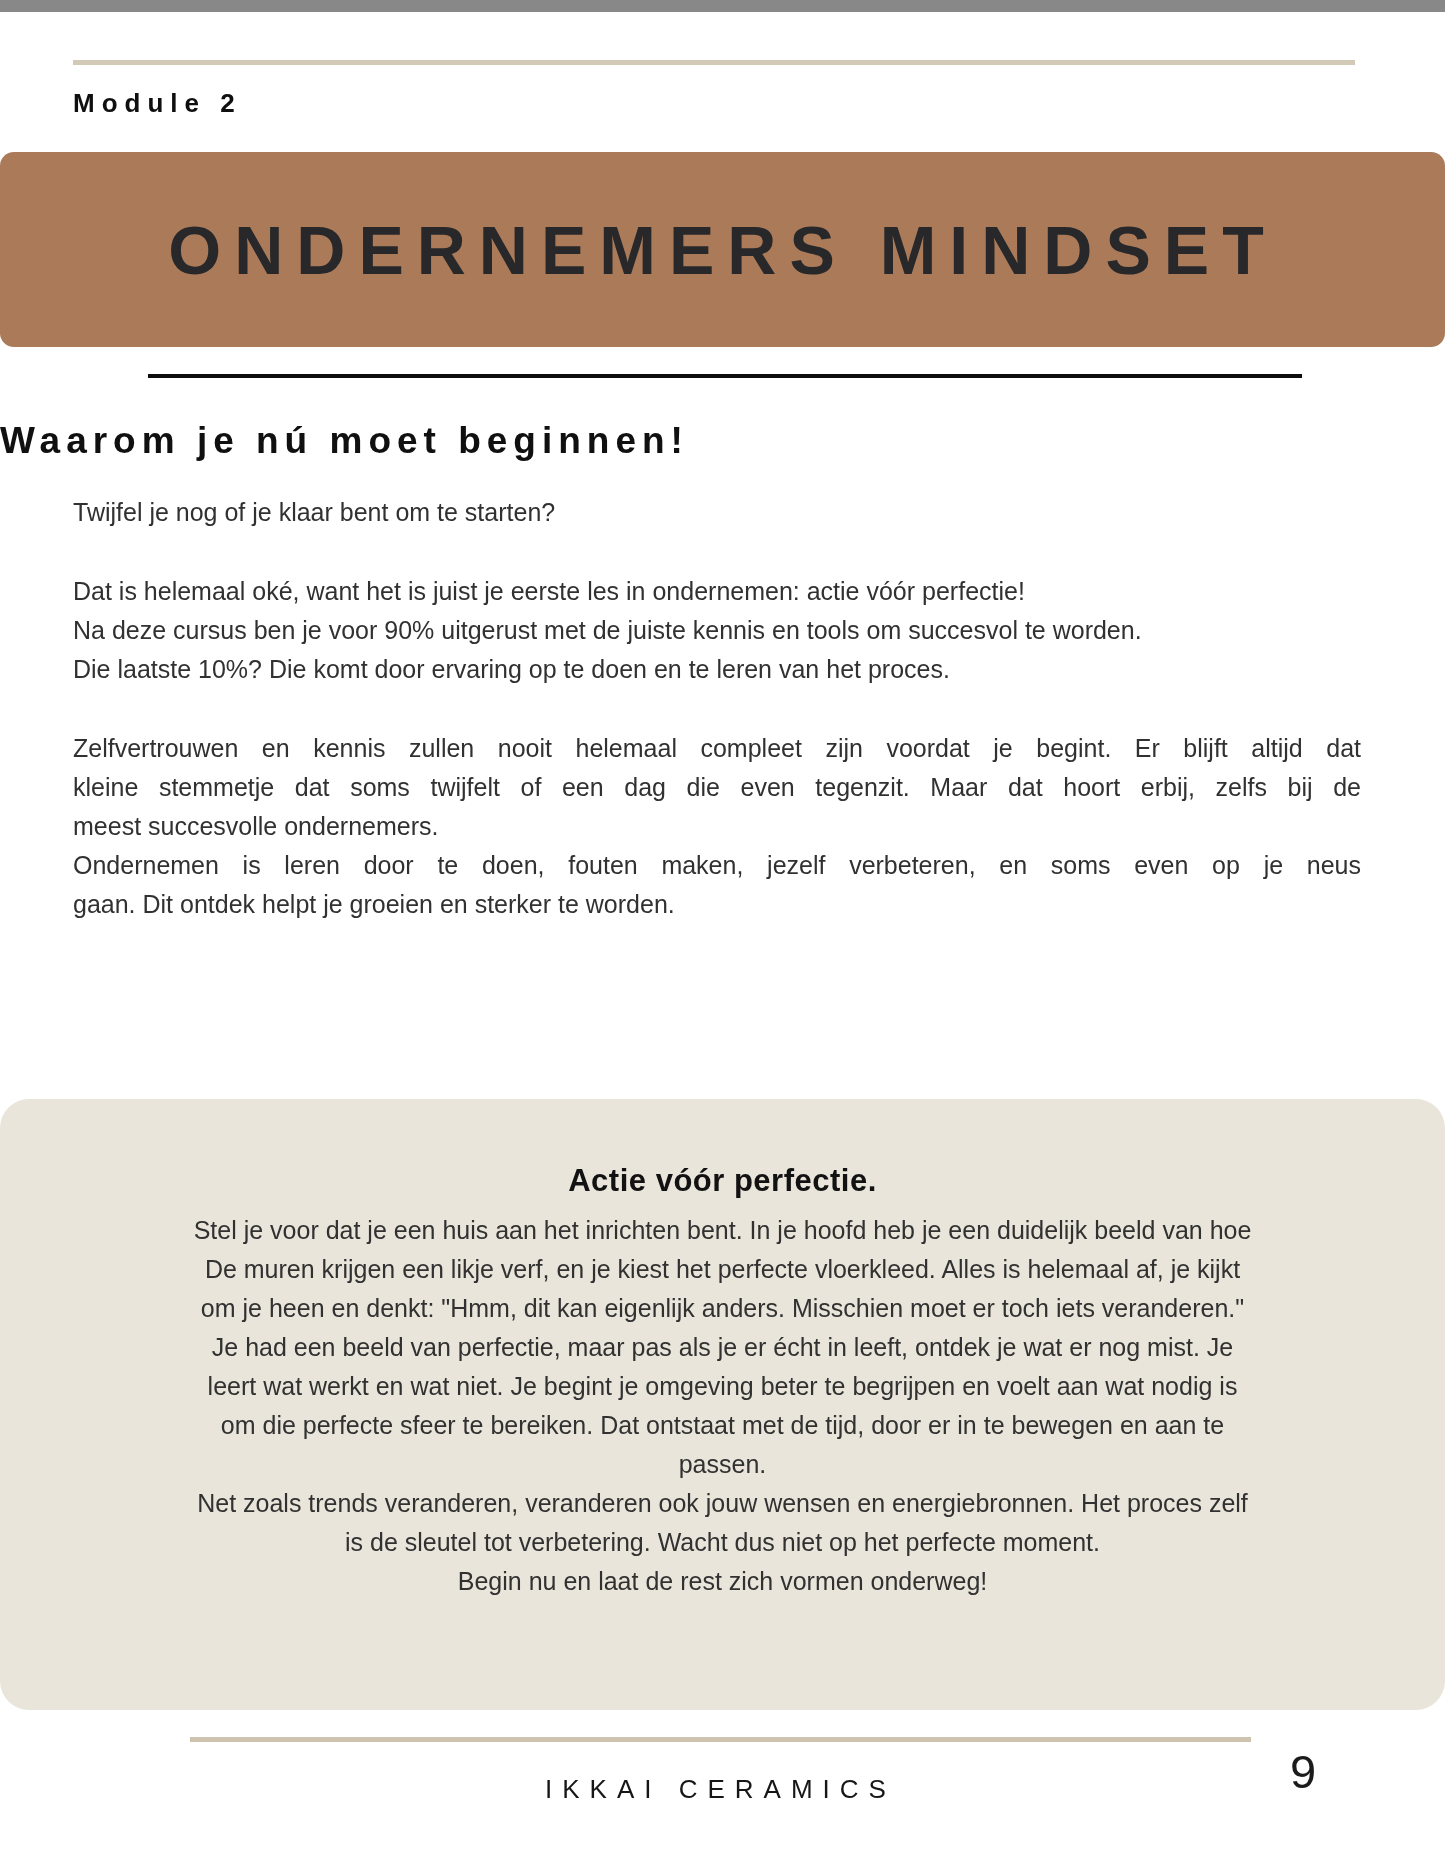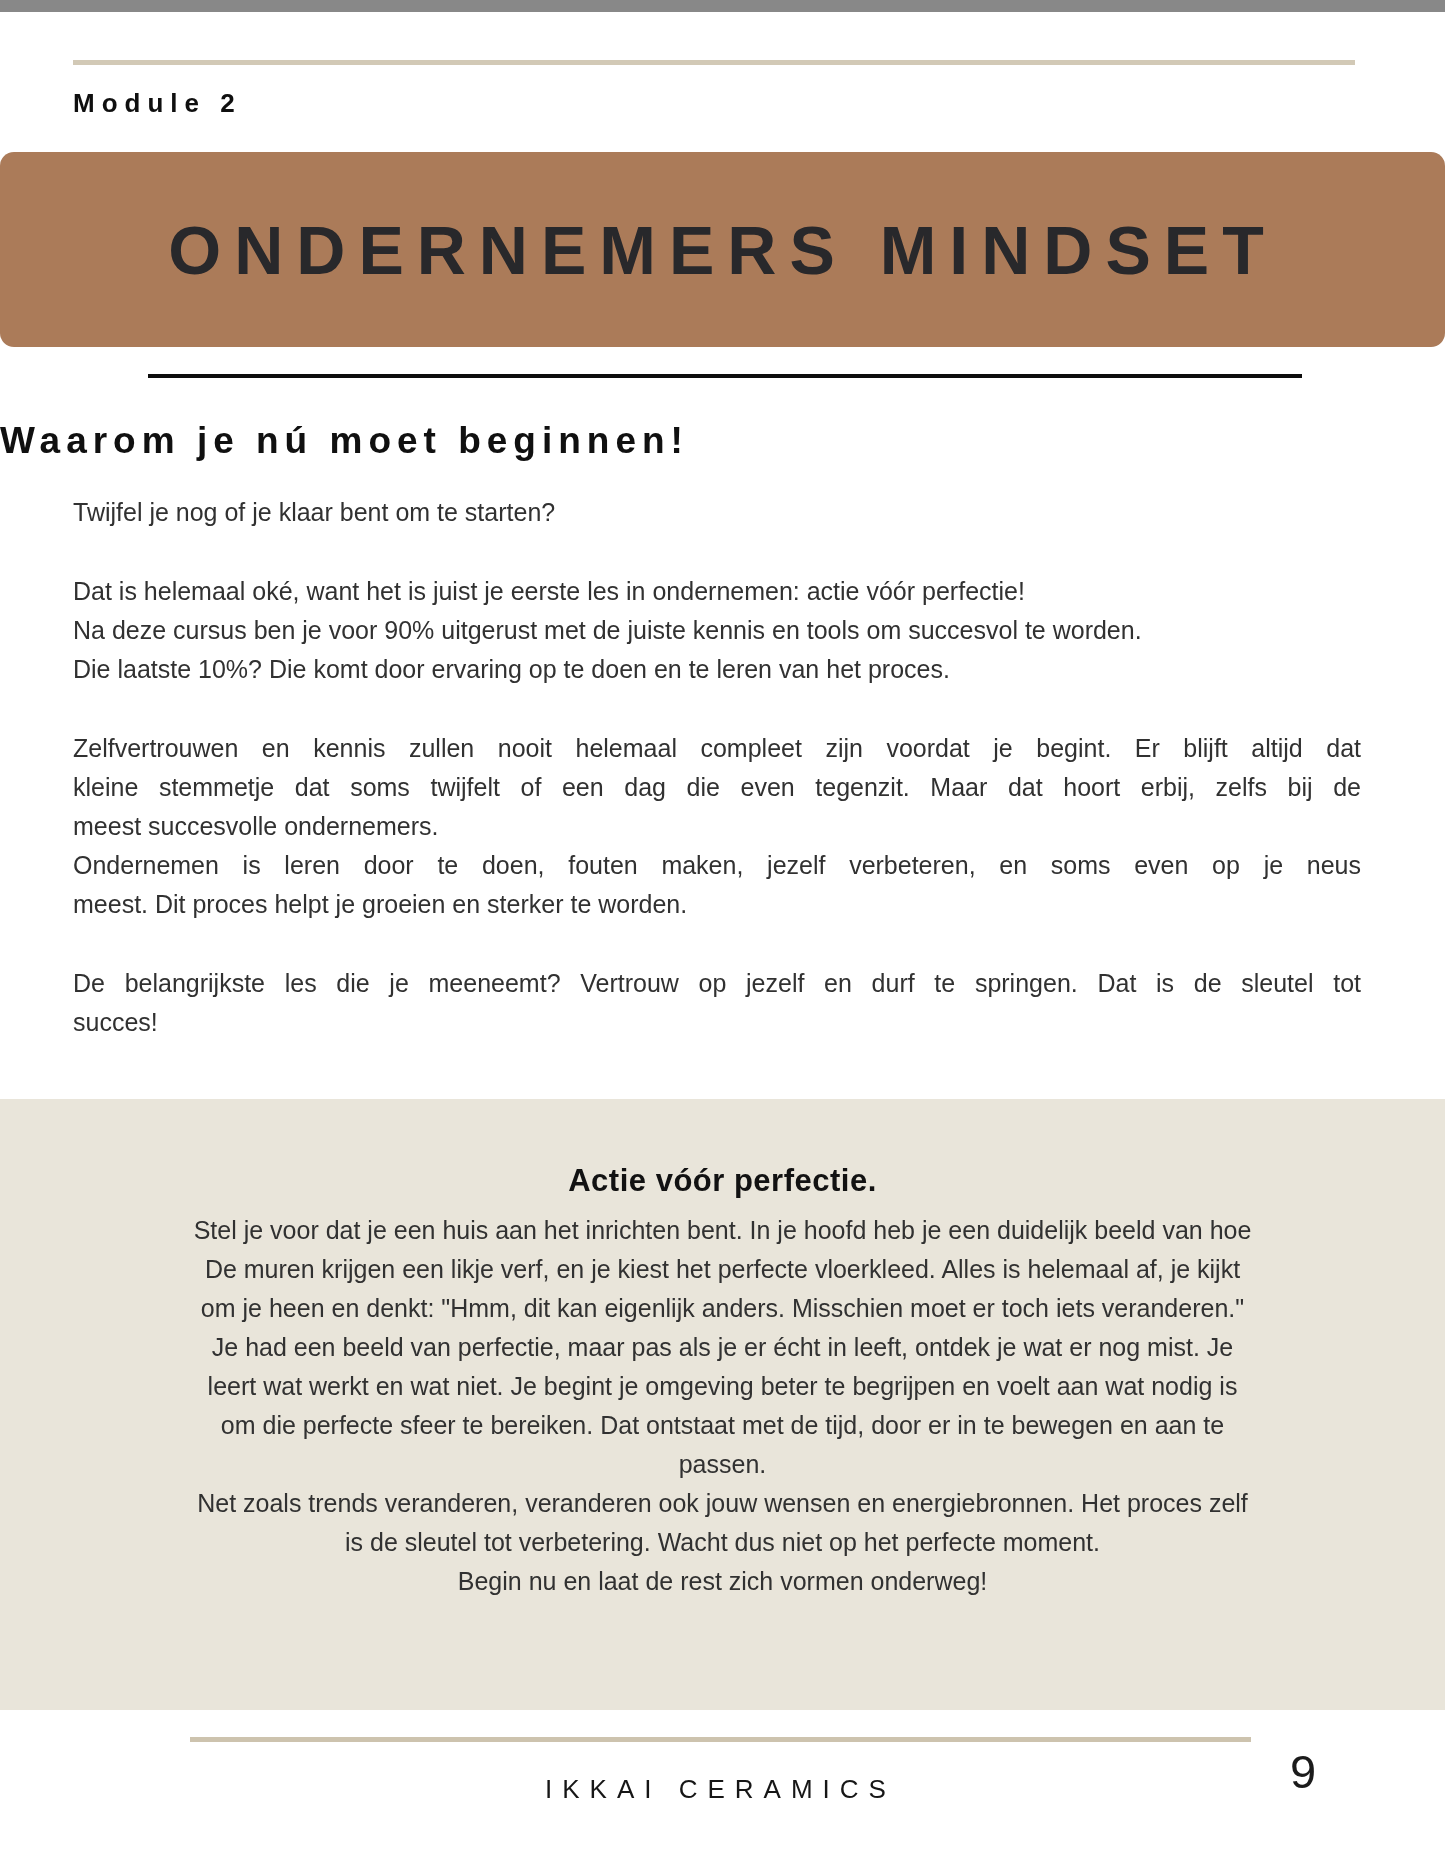--- a/index.html
+++ b/index.html
@@ -40,20 +40,21 @@
   }
   .para{margin:0 0 40px 0;}
   .para:last-child{margin-bottom:0;}
   .line{min-height:39px;}
   .just{text-align:justify;text-align-last:justify;}
   .callout{
     position:absolute;left:0;top:1087px;width:1445px;height:611px;
     background:#e9e5da;box-sizing:border-box;
     padding:62px 68px 0 68px;
     text-align:center;
+    border-radius:29px;
   }
   .callout-heading{
     font-size:31px;font-weight:700;color:#121212;
     margin:0 0 10px 0;line-height:40px;letter-spacing:0.5px;
   }
   .callout-body{
     font-size:25px;line-height:39px;color:#313131;
   }
   .cline{min-height:39px;}
   .footer-rule{left:190px;top:1725px;width:1061px;height:5px;background:#cdc3ae;}
@@ -91,25 +92,21 @@
       <div class="para">
         <div class="line">Dat is helemaal oké, want het is juist je eerste les in ondernemen: actie vóór perfectie!</div>
         <div class="line">Na deze cursus ben je voor 90% uitgerust met de juiste kennis en tools om succesvol te worden.</div>
         <div class="line">Die laatste 10%? Die komt door ervaring op te doen en te leren van het proces.</div>
       </div>
       <div class="para">
         <div class="line just">Zelfvertrouwen en kennis zullen nooit helemaal compleet zijn voordat je begint. Er blijft altijd dat</div>
         <div class="line just">kleine stemmetje dat soms twijfelt of een dag die even tegenzit. Maar dat hoort erbij, zelfs bij de</div>
         <div class="line">meest succesvolle ondernemers.</div>
         <div class="line just">Ondernemen is leren door te doen, fouten maken, jezelf verbeteren, en soms even op je neus</div>
-        <div class="line">meest. Dit proces helpt je groeien en sterker te worden.</div>
-      </div>
-      <div class="para">
-        <div class="line just">De belangrijkste les die je meeneemt? Vertrouw op jezelf en durf te springen. Dat is de sleutel tot</div>
-        <div class="line">succes!</div>
+        <div class="line">gaan. Dit ontdek helpt je groeien en sterker te worden.</div>
       </div>
     </div>
 
   <div class="callout">
     <h3 class="callout-heading">Actie vóór perfectie.</h3>
     <div class="callout-body">
         <div class="cline">Stel je voor dat je een huis aan het inrichten bent. In je hoofd heb je een duidelijk beeld van hoe</div>
         <div class="cline">De muren krijgen een likje verf, en je kiest het perfecte vloerkleed. Alles is helemaal af, je kijkt</div>
         <div class="cline">om je heen en denkt: "Hmm, dit kan eigenlijk anders. Misschien moet er toch iets veranderen."</div>
         <div class="cline">Je had een beeld van perfectie, maar pas als je er écht in leeft, ontdek je wat er nog mist. Je</div>

